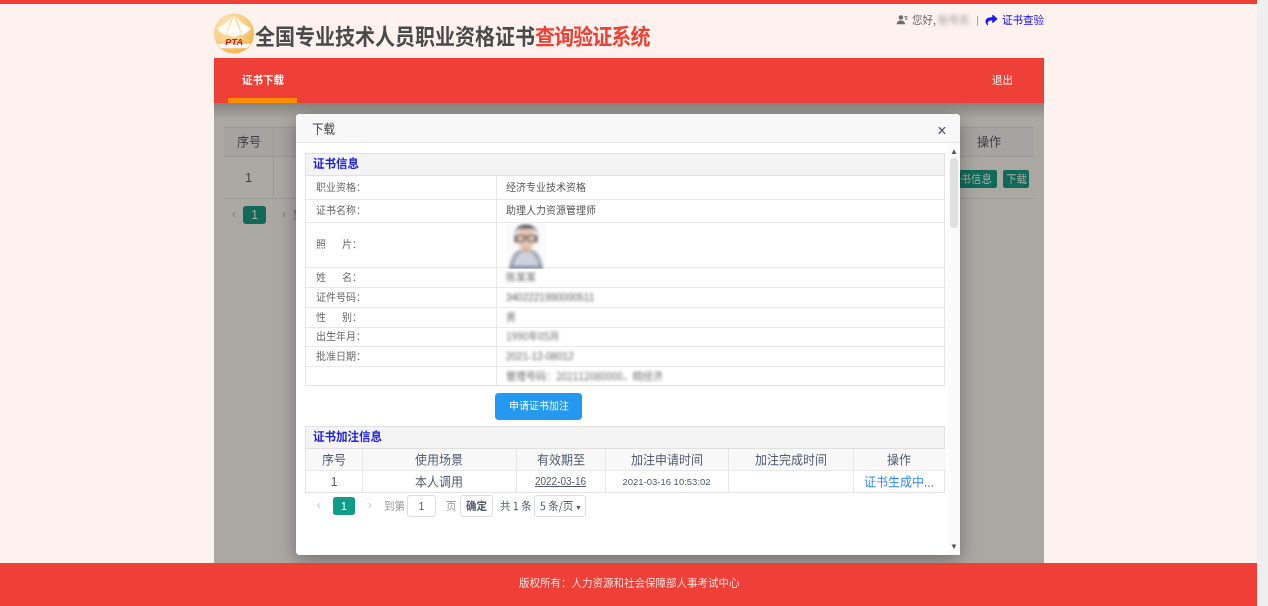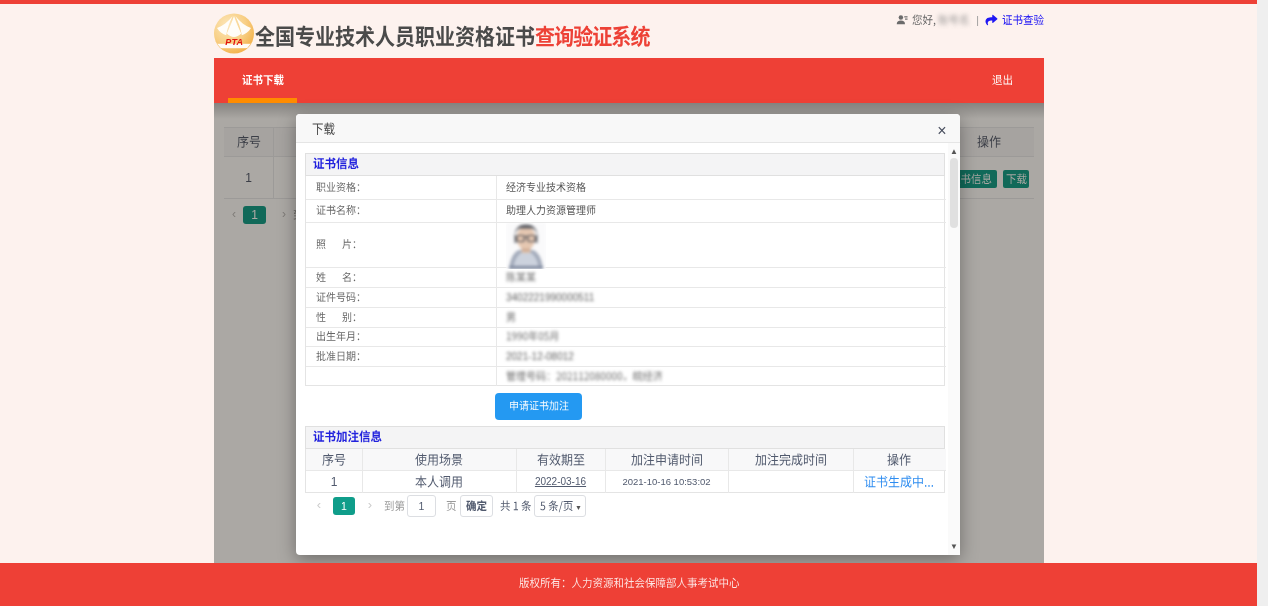--- a/index.html
+++ b/index.html
@@ -269,21 +269,21 @@
           <path fill="#515a6e" d="M6.86 2.16V12.47H7.73V11.5H10.06V12.37H10.96V2.16ZM7.73 10.55V3.13H10.06V10.55ZM2.34 0.7 2.33 3.04H0.64V4H2.3C2.22 7.33 1.85 10.26 0.34 12C0.56 12.16 0.89 12.46 1.03 12.69C2.65 10.74 3.07 7.58 3.18 4H5C4.91 9.08 4.8 10.89 4.55 11.27C4.44 11.44 4.32 11.5 4.14 11.48C3.92 11.48 3.41 11.48 2.84 11.43C3.0 11.71 3.08 12.13 3.11 12.42C3.65 12.46 4.2 12.47 4.54 12.42C4.88 12.37 5.11 12.25 5.33 11.91C5.7 11.34 5.78 9.41 5.88 3.54C5.88 3.39 5.88 3.04 5.88 3.04H3.2L3.23 0.7Z M13.13 1.4C13.91 1.81 14.9 2.44 15.41 2.88L15.92 2.06C15.41 1.65 14.4 1.06 13.63 0.69ZM12.5 5.06C13.26 5.45 14.24 6.07 14.72 6.49L15.23 5.66C14.72 5.25 13.73 4.67 13 4.32ZM12.85 11.85 13.61 12.53C14.33 11.3 15.16 9.64 15.79 8.25L15.14 7.59C14.45 9.09 13.5 10.84 12.85 11.85ZM18.58 0.81C18.98 1.49 19.4 2.42 19.57 3L20.45 2.61C20.27 2.03 19.81 1.15 19.39 0.48ZM16.01 3.05V3.99H19.16V6.97H16.46V7.91H19.16V11.31H15.62V12.26H23.54V11.31H20.1V7.91H22.82V6.97H20.1V3.99H23.26V3.05Z M26.72 4.41V5.32H33.25V4.41ZM24.67 6.86V7.79H27.9C27.76 10.14 27.26 11.29 24.53 11.87C24.7 12.06 24.94 12.43 25.01 12.69C28.01 11.99 28.64 10.55 28.82 7.79H30.94V11.1C30.94 12.16 31.21 12.46 32.33 12.46C32.56 12.46 33.92 12.46 34.16 12.46C35.12 12.46 35.38 12 35.48 10.19C35.24 10.11 34.86 9.95 34.66 9.79C34.62 11.31 34.55 11.55 34.09 11.55C33.78 11.55 32.65 11.55 32.41 11.55C31.92 11.55 31.84 11.48 31.84 11.1V7.79H35.32V6.86ZM29.05 0.7C29.27 1.11 29.5 1.61 29.65 2.05H24.98V4.98H25.88V3H34.06V4.98H34.99V2.05H30.72C30.55 1.56 30.24 0.9 29.95 0.41Z M42.53 0.54C42.53 1.29 42.55 2.05 42.59 2.77H37.54V6.48C37.54 8.2 37.43 10.48 36.43 12.1C36.65 12.22 37.03 12.57 37.19 12.76C38.29 11.02 38.47 8.36 38.47 6.49V6.4H40.67C40.62 8.67 40.56 9.52 40.4 9.72C40.31 9.83 40.2 9.86 40.02 9.86C39.82 9.86 39.3 9.86 38.75 9.79C38.89 10.05 38.99 10.44 39.0 10.72C39.59 10.76 40.14 10.76 40.45 10.73C40.78 10.69 40.98 10.6 41.17 10.35C41.42 9.99 41.48 8.87 41.54 5.9C41.54 5.77 41.56 5.48 41.56 5.48H38.47V3.74H42.65C42.79 5.87 43.08 7.83 43.54 9.35C42.74 10.35 41.82 11.17 40.75 11.79C40.94 11.99 41.27 12.39 41.41 12.61C42.34 12 43.16 11.27 43.9 10.4C44.45 11.76 45.17 12.58 46.09 12.58C47.02 12.58 47.35 11.92 47.51 9.66C47.27 9.57 46.93 9.35 46.73 9.12C46.66 10.88 46.51 11.56 46.16 11.56C45.55 11.56 45.01 10.81 44.57 9.52C45.46 8.25 46.16 6.75 46.68 5.02L45.78 4.77C45.4 6.1 44.88 7.3 44.23 8.36C43.92 7.08 43.69 5.5 43.56 3.74H47.41V2.77H43.51C43.48 2.05 43.46 1.31 43.46 0.54ZM44.05 1.19C44.82 1.62 45.74 2.3 46.2 2.77L46.76 2.09C46.3 1.64 45.35 0.99 44.59 0.58Z M53.69 5.65C54.32 6.67 55.14 8.07 55.52 8.87L56.32 8.37C55.91 7.56 55.08 6.22 54.43 5.21ZM51.89 6.31V9.32H49.84V6.31ZM51.89 5.43H49.84V2.53H51.89ZM48.97 1.64V11.29H49.84V10.22H52.73V1.64ZM57.17 0.59V3.17H53.28V4.14H57.17V11.18C57.17 11.44 57.07 11.54 56.83 11.54C56.57 11.56 55.68 11.56 54.74 11.52C54.88 11.81 55.02 12.26 55.08 12.54C56.28 12.54 57.05 12.53 57.48 12.36C57.91 12.2 58.08 11.91 58.08 11.18V4.14H59.54V3.17H58.08V0.59Z M61.09 3.5V12.67H62.02V3.5ZM61.27 1.17C61.82 1.76 62.45 2.59 62.72 3.12L63.47 2.59C63.18 2.03 62.53 1.25 61.97 0.7ZM64.55 7.72H67.43V9.5H64.55ZM64.55 5.13H67.43V6.89H64.55ZM63.73 4.3V10.32H68.28V4.3ZM64.22 1.27V2.2H70.03V11.47C70.03 11.64 69.98 11.7 69.83 11.71C69.67 11.71 69.18 11.72 68.68 11.7C68.8 11.95 68.92 12.37 68.96 12.61C69.7 12.61 70.21 12.61 70.54 12.45C70.85 12.28 70.96 12.03 70.96 11.47V1.27Z"></path>
         </svg></div>
     <div class="abs t2c" style="left:547px;width:92px;top:0;"><svg style="vertical-align:-3.7px;" width="24" height="15" viewBox="0 0 24 15">
           <path fill="#515a6e" d="M6.32 1.82H9.1V3.21H6.32ZM5.53 1.07V3.96H9.92V1.07ZM5.04 5.28H6.62V6.78H5.04ZM8.76 5.28H10.39V6.78H8.76ZM1.91 0.53V3.19H0.55V4.12H1.91V7.01C1.36 7.22 0.85 7.41 0.44 7.55L0.67 8.5L1.91 7.99V11.51C1.91 11.67 1.87 11.71 1.74 11.71C1.63 11.71 1.27 11.72 0.86 11.71C0.98 11.96 1.09 12.37 1.13 12.59C1.74 12.59 2.14 12.57 2.4 12.42C2.66 12.26 2.76 12.01 2.76 11.51V7.63L3.95 7.13L3.8 6.24L2.76 6.67V4.12H3.88V3.19H2.76V0.53ZM7.27 7.52V8.53H4.1V9.36H6.71C5.88 10.34 4.57 11.18 3.32 11.6C3.5 11.79 3.77 12.14 3.89 12.38C5.11 11.89 6.4 10.98 7.27 9.9V12.69H8.12V9.83C8.88 10.84 10 11.77 11.02 12.26C11.16 12.03 11.41 11.68 11.6 11.5C10.55 11.09 9.4 10.26 8.66 9.36H11.41V8.53H8.12V7.52H11.15V4.55H8.04V7.52H7.36V4.55H4.33V7.52Z M18.31 0.69C17.71 2.63 16.74 4.54 15.66 5.78C15.86 5.94 16.21 6.28 16.36 6.45C16.97 5.72 17.56 4.75 18.07 3.68H18.9V12.66H19.81V9.45H23.42V8.51H19.81V6.51H23.27V5.6H19.81V3.68H23.54V2.73H18.5C18.76 2.15 18.98 1.54 19.18 0.94ZM15.42 0.58C14.75 2.59 13.62 4.57 12.43 5.85C12.6 6.07 12.86 6.61 12.96 6.84C13.37 6.38 13.76 5.85 14.15 5.27V12.65H15.05V3.71C15.52 2.81 15.95 1.83 16.28 0.87Z"></path>
         </svg></div>
     <div class="abs t2c" style="left:0;width:56px;top:22px;">1</div>
     <div class="abs t2c" style="left:56px;width:154px;top:22px;"><svg style="vertical-align:-3.7px;" width="48" height="15" viewBox="0 0 48 15">
           <path fill="#515a6e" d="M5.52 0.54V3.31H0.78V4.32H4.4C3.53 6.56 2.04 8.7 0.44 9.77C0.66 9.97 0.96 10.32 1.1 10.57C2.84 9.27 4.39 6.9 5.33 4.32H5.52V9.2H2.71V10.2H5.52V12.67H6.47V10.2H9.26V9.2H6.47V4.32H6.64C7.55 6.9 9.1 9.28 10.87 10.55C11.04 10.27 11.35 9.89 11.58 9.69C9.91 8.63 8.4 6.55 7.54 4.32H11.24V3.31H6.47V0.54Z M17.48 0.57C17.45 2.6 17.52 9.06 12.52 11.84C12.79 12.05 13.08 12.37 13.25 12.62C16.19 10.89 17.46 7.93 18.02 5.28C18.61 7.75 19.91 11.01 22.92 12.57C23.06 12.29 23.33 11.95 23.58 11.73C19.33 9.64 18.59 4.11 18.41 2.52C18.47 1.73 18.48 1.06 18.49 0.57Z M25.26 1.43C25.91 2.03 26.71 2.92 27.07 3.5L27.71 2.8C27.32 2.24 26.51 1.4 25.85 0.82ZM24.52 4.67V5.62H26.21V10.2C26.21 10.9 25.78 11.42 25.54 11.63C25.7 11.77 25.99 12.1 26.1 12.3C26.26 12.08 26.54 11.81 28.14 10.41C27.97 11.04 27.73 11.62 27.4 12.13C27.58 12.24 27.92 12.51 28.06 12.66C29.23 10.86 29.4 8.08 29.4 6.05V2.01H34.27V11.47C34.27 11.67 34.21 11.73 34.03 11.73C33.86 11.75 33.3 11.75 32.68 11.72C32.8 11.97 32.93 12.38 32.96 12.63C33.82 12.63 34.33 12.62 34.66 12.47C34.98 12.3 35.09 12.01 35.09 11.48V1.12H28.6V6.05C28.6 7.3 28.56 8.76 28.22 10.12C28.13 9.93 28.02 9.65 27.96 9.45L27.08 10.19V4.67ZM31.44 2.4V3.51H30.14V4.28H31.44V5.62H29.88V6.38H33.82V5.62H32.17V4.28H33.52V3.51H32.17V2.4ZM30.14 7.46V11.15H30.84V10.55H33.37V7.46ZM30.84 8.2H32.68V9.79H30.84Z M37.84 1.45V6.24C37.84 8.1 37.72 10.44 36.38 12.09C36.59 12.21 36.95 12.54 37.08 12.74C38 11.62 38.41 10.1 38.59 8.62H41.6V12.55H42.52V8.62H45.76V11.33C45.76 11.56 45.67 11.64 45.43 11.66C45.2 11.67 44.39 11.68 43.55 11.64C43.67 11.91 43.81 12.34 43.86 12.59C44.99 12.61 45.68 12.59 46.09 12.43C46.5 12.28 46.64 11.97 46.64 11.33V1.45ZM38.72 2.4H41.6V4.53H38.72ZM45.76 2.4V4.53H42.52V2.4ZM38.72 5.46H41.6V7.68H38.68C38.71 7.18 38.72 6.69 38.72 6.24ZM45.76 5.46V7.68H42.52V5.46Z"></path>
         </svg></div>
     <div class="abs t2c" style="left:210px;width:89px;top:22px;font-size:10px;text-decoration:underline;">2022-03-16</div>
-    <div class="abs t2c" style="left:299px;width:123px;top:22px;font-size:9.5px;">2021-10-16 10:53:02</div>
+    <div class="abs t2c" style="left:299px;width:123px;top:22px;font-size:9.5px;">2021-03-16 10:53:02</div>
     <div class="abs t2c" style="left:422px;width:125px;top:22px;"></div>
     <div class="abs t2c" style="left:547px;width:92px;top:22px;"><svg style="vertical-align:-3.7px;" width="70" height="15" viewBox="0 0 70 15">
           <path fill="#2d8cf0" d="M1.22 1.47C1.87 2.09 2.69 2.94 3.08 3.5L3.71 2.81C3.31 2.27 2.47 1.44 1.81 0.87ZM4.22 11.22V12.14H11.54V11.22H8.69V6.86H11.06V5.93H8.69V2.47H11.28V1.54H4.63V2.47H7.76V11.22H6.14V4.86H5.26V11.22ZM0.6 4.67V5.62H2.29V10.2C2.29 10.9 1.85 11.42 1.62 11.63C1.78 11.77 2.06 12.1 2.17 12.3C2.35 12.04 2.68 11.75 4.73 9.98C4.62 9.78 4.45 9.39 4.37 9.13L3.17 10.14V4.67Z M20.6 1.58C21.37 2.15 22.37 2.96 22.86 3.47L23.41 2.72C22.91 2.23 21.89 1.45 21.14 0.92ZM13.51 2.84V3.8H17.02V6.4H12.72V7.35H17.02V12.66H17.93V7.35H22.37C22.24 9.27 22.07 10.1 21.83 10.34C21.71 10.45 21.58 10.47 21.32 10.47C21.05 10.47 20.27 10.45 19.51 10.38C19.68 10.65 19.8 11.05 19.82 11.34C20.56 11.38 21.28 11.39 21.65 11.37C22.07 11.33 22.34 11.25 22.58 10.96C22.94 10.57 23.14 9.5 23.32 6.85C23.33 6.71 23.35 6.4 23.35 6.4H21.6V2.84H17.93V0.57H17.02V2.84ZM17.93 6.4V3.8H20.71V6.4Z M26.87 0.74C26.41 2.63 25.63 4.46 24.65 5.64C24.88 5.77 25.27 6.06 25.45 6.23C25.91 5.64 26.33 4.88 26.71 4.05H29.56V6.97H25.98V7.92H29.56V11.29H24.66V12.25H35.39V11.29H30.49V7.92H34.38V6.97H30.49V4.05H34.81V3.09H30.49V0.53H29.56V3.09H27.11C27.37 2.42 27.6 1.69 27.78 0.96Z M42.53 0.54C42.53 1.29 42.55 2.05 42.59 2.77H37.54V6.48C37.54 8.2 37.43 10.48 36.43 12.1C36.65 12.22 37.03 12.57 37.19 12.76C38.29 11.02 38.47 8.36 38.47 6.49V6.4H40.67C40.62 8.67 40.56 9.52 40.4 9.72C40.31 9.83 40.2 9.86 40.02 9.86C39.82 9.86 39.3 9.86 38.75 9.79C38.89 10.05 38.99 10.44 39.0 10.72C39.59 10.76 40.14 10.76 40.45 10.73C40.78 10.69 40.98 10.6 41.17 10.35C41.42 9.99 41.48 8.87 41.54 5.9C41.54 5.77 41.56 5.48 41.56 5.48H38.47V3.74H42.65C42.79 5.87 43.08 7.83 43.54 9.35C42.74 10.35 41.82 11.17 40.75 11.79C40.94 11.99 41.27 12.39 41.41 12.61C42.34 12 43.16 11.27 43.9 10.4C44.45 11.76 45.17 12.58 46.09 12.58C47.02 12.58 47.35 11.92 47.51 9.66C47.27 9.57 46.93 9.35 46.73 9.12C46.66 10.88 46.51 11.56 46.16 11.56C45.55 11.56 45.01 10.81 44.57 9.52C45.46 8.25 46.16 6.75 46.68 5.02L45.78 4.77C45.4 6.1 44.88 7.3 44.23 8.36C43.92 7.08 43.69 5.5 43.56 3.74H47.41V2.77H43.51C43.48 2.05 43.46 1.31 43.46 0.54ZM44.05 1.19C44.82 1.62 45.74 2.3 46.2 2.77L46.76 2.09C46.3 1.64 45.35 0.99 44.59 0.58Z M53.5 0.53V2.89H49.15V9.16H50.05V8.34H53.5V12.66H54.44V8.34H57.9V9.09H58.82V2.89H54.44V0.53ZM50.05 7.37V3.85H53.5V7.37ZM57.9 7.37H54.44V3.85H57.9Z M61.67 11.79C62.1 11.79 62.46 11.42 62.46 10.88C62.46 10.32 62.1 9.95 61.67 9.95C61.22 9.95 60.88 10.32 60.88 10.88C60.88 11.42 61.22 11.79 61.67 11.79Z M65 11.79C65.44 11.79 65.8 11.42 65.8 10.88C65.8 10.32 65.44 9.95 65 9.95C64.56 9.95 64.21 10.32 64.21 10.88C64.21 11.42 64.56 11.79 65 11.79Z M68.34 11.79C68.77 11.79 69.13 11.42 69.13 10.88C69.13 10.32 68.77 9.95 68.34 9.95C67.9 9.95 67.55 10.32 67.55 10.88C67.55 11.42 67.9 11.79 68.34 11.79Z"></path>
         </svg></div>
     <div class="abs vline" style="left:56px;"></div>
     <div class="abs vline" style="left:210px;"></div>
     <div class="abs vline" style="left:299px;"></div>
     <div class="abs vline" style="left:422px;"></div>
     <div class="abs vline" style="left:547px;"></div>
   </div>

